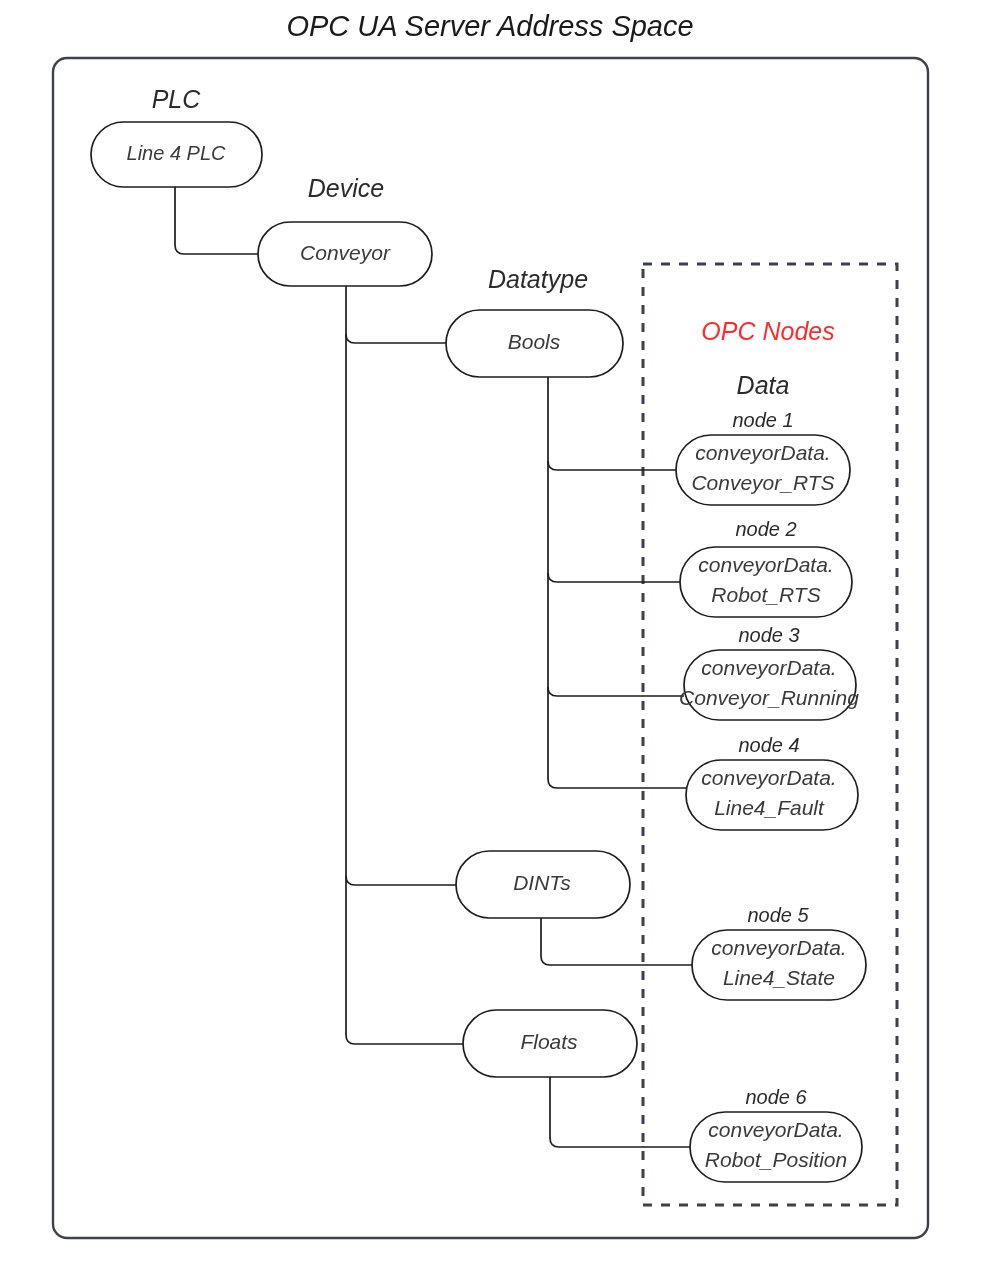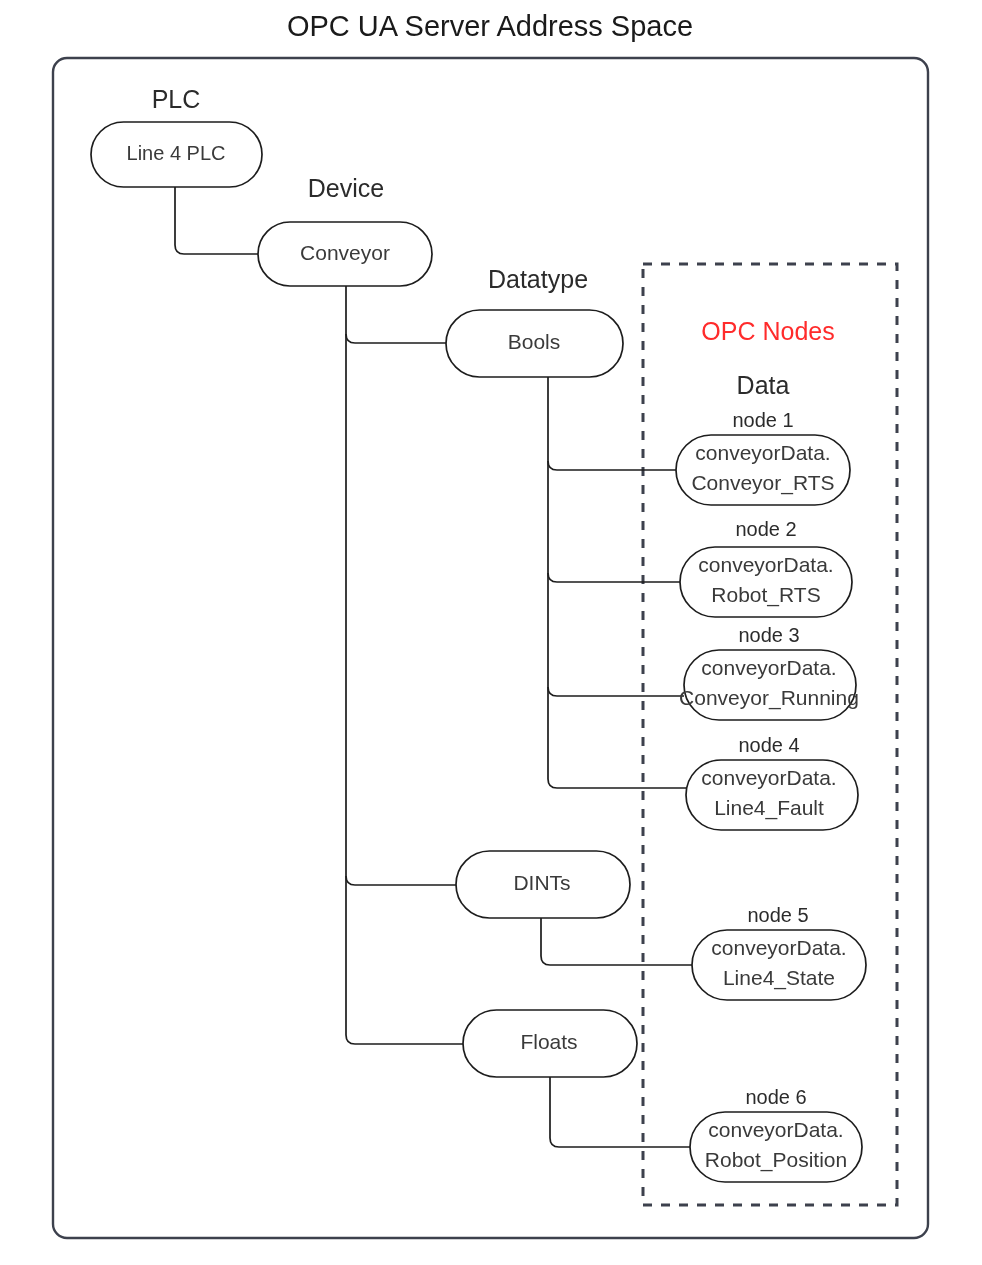--- a/index.html
+++ b/index.html
@@ -1,17 +1,17 @@
 <!DOCTYPE html>
 <html><head>
 <meta charset="utf-8">
 <style>
   html,body{margin:0;padding:0;background:#ffffff;}
   body{width:982px;height:1265px;overflow:hidden;font-family:"Liberation Sans",sans-serif;}
-  #stage{position:relative;width:882px;height:1265px;}
+  #stage{position:relative;width:882px;height:1265px;font-style:italic;}
   svg.layer{position:absolute;left:0;top:0;width:982px;height:1265px;}
   .ttl{font-family:"Liberation Sans",sans-serif;font-size:29px;fill:#1a1a1a;text-anchor:middle;dominant-baseline:middle;}
   .grp{font-family:"Liberation Sans",sans-serif;font-size:25px;fill:#2b2b2b;text-anchor:middle;dominant-baseline:middle;}
   .nodelbl{font-family:"Liberation Sans",sans-serif;font-size:20px;fill:#2b2b2b;text-anchor:middle;dominant-baseline:middle;}
   .opclbl{font-family:"Liberation Sans",sans-serif;font-size:25px;fill:#ff2b2b;text-anchor:middle;dominant-baseline:middle;}
   .boxtxt{font-family:"Liberation Sans",sans-serif;font-size:20px;fill:#3a3a3a;text-anchor:middle;dominant-baseline:middle;}
   .boxtxt2{font-family:"Liberation Sans",sans-serif;font-size:21px;fill:#3a3a3a;text-anchor:middle;dominant-baseline:middle;}
   .shape{fill:#ffffff;stroke:#1d1d1d;stroke-width:1.7;}
   .conn{fill:none;stroke:#1d1d1d;stroke-width:1.7;}
   .outer{fill:#ffffff;stroke:#3d414d;stroke-width:2.4;}

